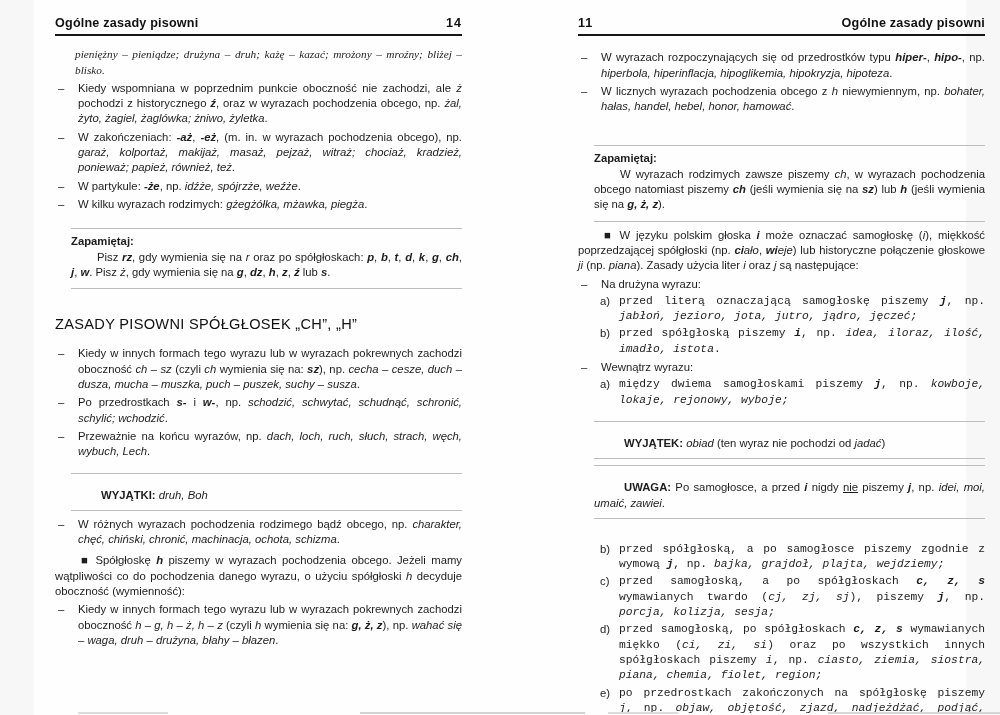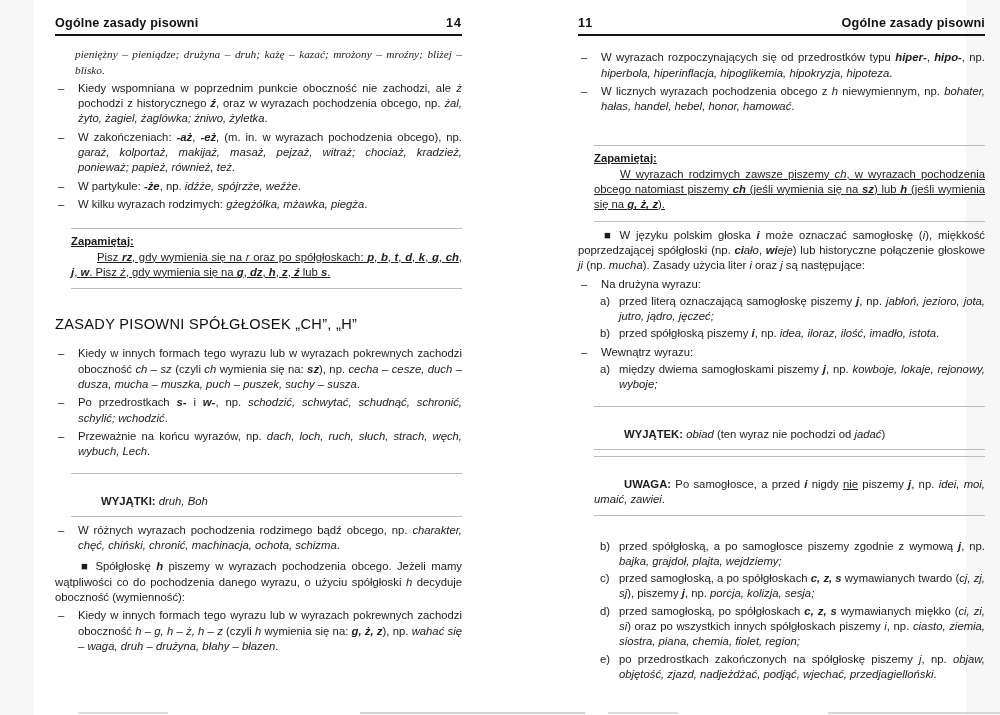--- a/index.html
+++ b/index.html
@@ -35,35 +35,34 @@
   .ph-num{letter-spacing:1px;}
   .page-body{padding-top:11px;}
 
   .cont-para{margin-left:20px;text-align:justify;font-family:Liberation Serif, serif;}
   .body-para{text-indent:26px;text-align:justify;margin-top:6px;}
   .dash-item{display:flex;margin-top:3px;}
   .dash-item .marker{flex:0 0 20px;padding-left:3px;}
   .dash-item .txt{flex:1;text-align:justify;}
   .sub-item{display:flex;margin-top:2px;margin-left:22px;}
   .sub-item .marker{flex:0 0 19px;}
-  .sub-item .txt{flex:1;text-align:justify;}
+  .sub-item .txt{flex:1;text-align:justify;font-family:Liberation Mono, monospace;}
 
   .note-block{
     margin-left:16px;margin-top:16px;margin-bottom:5px;
     border-top:1px solid #bdbdbd;border-bottom:1px solid #bdbdbd;
     padding:5px 0 8px;
-    text-decoration:underline;
   }
   .note-label{font-weight:bold;}
   .note-text{text-indent:26px;text-align:justify;}
 
   .exception-note{
     margin-left:16px;margin-top:13px;margin-bottom:6px;
     border-top:1px solid #bdbdbd;border-bottom:1px solid #bdbdbd;
-    padding:20px 0 7px;
+    padding:14px 0 7px;
   }
   .exception-note .inner{padding-left:30px;}
   .uwaga-note{margin-top:6px;}
   .uwaga-note .inner{padding-left:0;text-indent:30px;text-align:justify;}
 
   .section-heading{
     font-size:14.6px;letter-spacing:.3px;color:#101010;
     margin-top:28px;margin-bottom:14px;font-weight:400;
   }
   .space{height:15px;}
@@ -144,21 +143,21 @@
       </div>
       <div class="dash-item">
         <span class="marker">–</span>
         <span class="txt">W licznych wyrazach pochodzenia obcego z <i>h</i> niewymiennym, np. <i>bohater, hałas, handel, hebel, honor, hamować</i>.</span>
       </div>
       <div class="space"></div>
       <div class="note-block">
         <div class="note-label">Zapamiętaj:</div>
         <div class="note-text">W wyrazach rodzimych zawsze piszemy <i>ch</i>, w wyrazach pochodzenia obcego natomiast piszemy <b><i>ch</i></b> (jeśli wymienia się na <b><i>sz</i></b>) lub <b><i>h</i></b> (jeśli wymienia się na <b><i>g, ż, z</i></b>).</div>
       </div>
-      <div class="body-para">■ W języku polskim głoska <b><i>i</i></b> może oznaczać samogłoskę (<i>i</i>), miękkość poprzedzającej spółgłoski (np. <b><i>ci</i></b><i>ało</i>, <b><i>wi</i></b><i>eje</i>) lub historyczne połączenie głoskowe <i>ji</i> (np. <i>mucha</i>). Zasady użycia liter <i>i</i> oraz <i>j</i> są następujące:</div>
+      <div class="body-para">■ W języku polskim głoska <b><i>i</i></b> może oznaczać samogłoskę (<i>i</i>), miękkość poprzedzającej spółgłoski (np. <b><i>ci</i></b><i>ało</i>, <b><i>wi</i></b><i>eje</i>) lub historyczne połączenie głoskowe <i>ji</i> (np. <i>piana</i>). Zasady użycia liter <i>i</i> oraz <i>j</i> są następujące:</div>
       <div class="dash-item">
         <span class="marker">–</span>
         <span class="txt">Na drużyna wyrazu:</span>
       </div>
       <div class="sub-item">
         <span class="marker">a)</span>
         <span class="txt">przed literą oznaczającą samogłoskę piszemy <b><i>j</i></b>, np. <i>jabłoń, jezioro, jota, jutro, jądro, jęczeć;</i></span>
       </div>
       <div class="sub-item">
         <span class="marker">b)</span>

